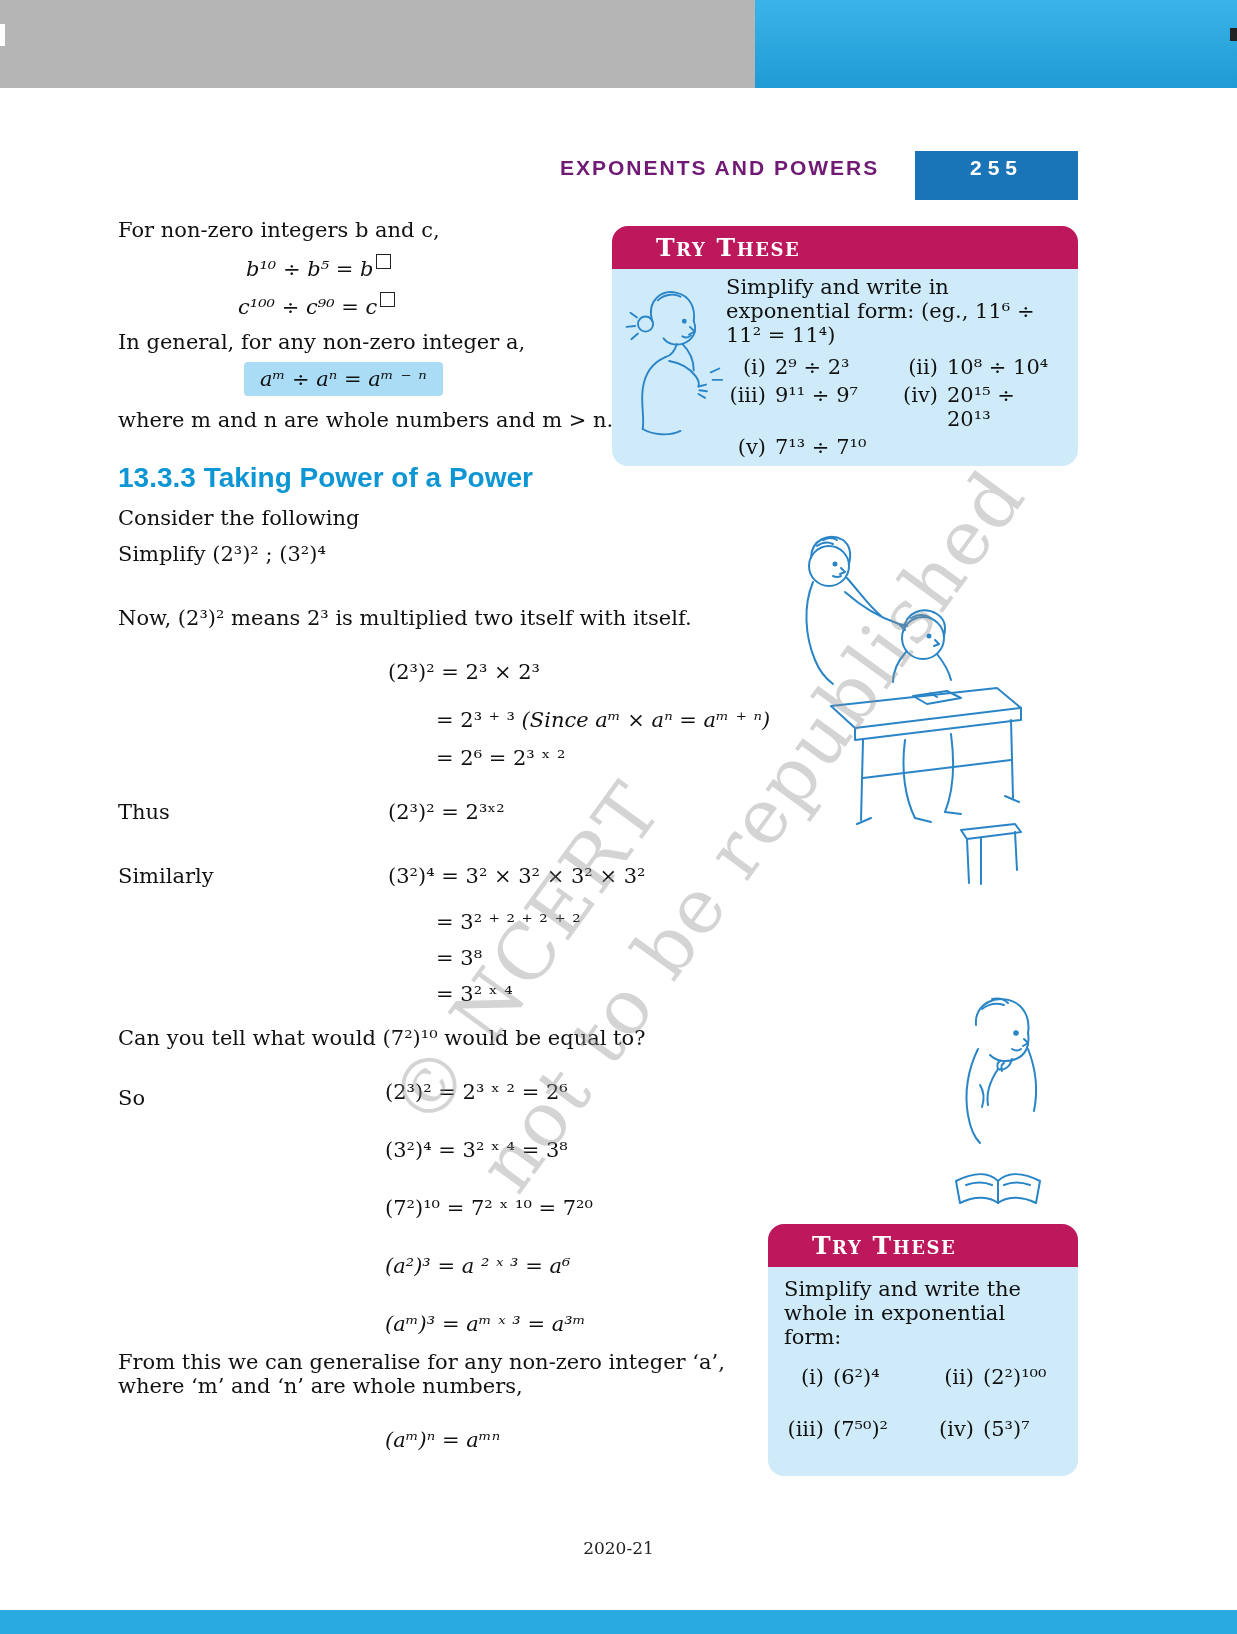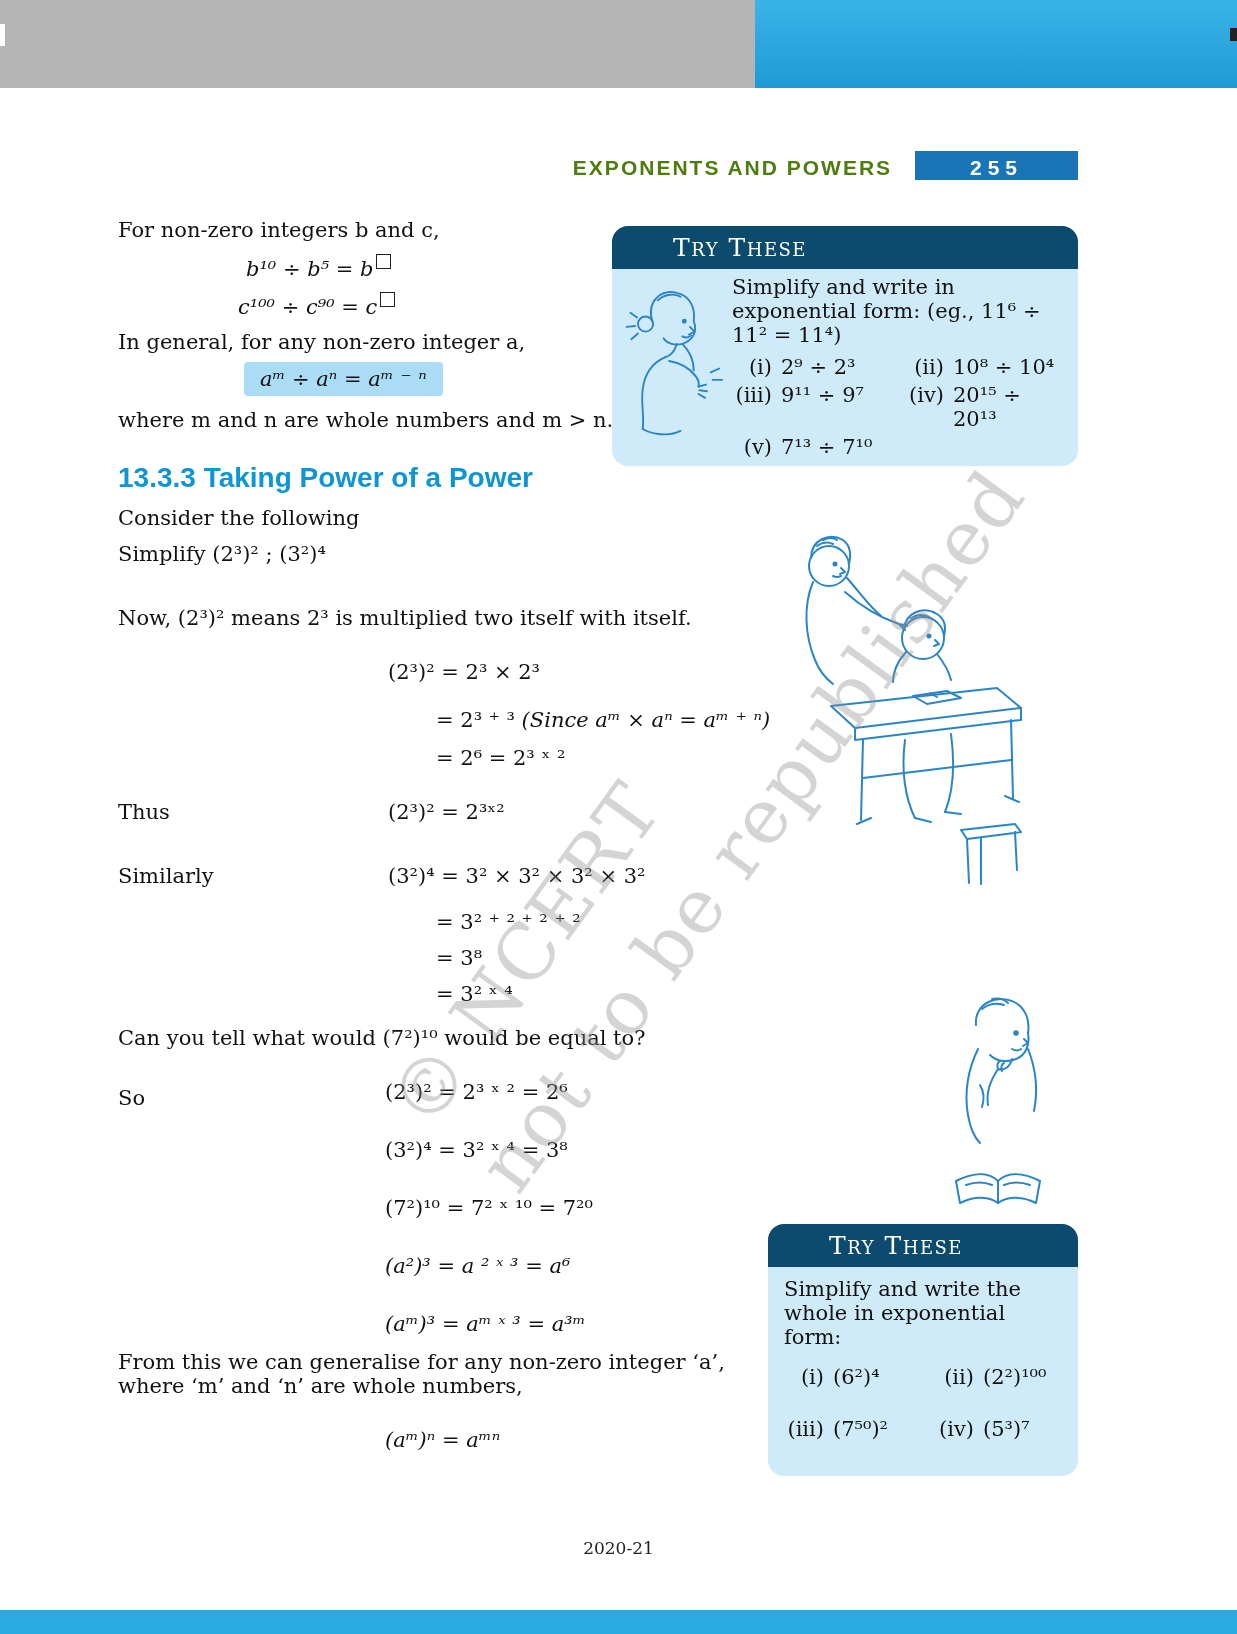--- a/index.html
+++ b/index.html
@@ -8,24 +8,24 @@
 
   
   .topbar-gray { position:absolute; left:0; top:0; width:755px; height:88px; background:#b5b5b5; }
   .topbar-blue { position:absolute; left:755px; top:0; width:482px; height:88px;
                  background:linear-gradient(180deg,#3ab4e8,#1f9ad4); }
   .mark-left  { position:absolute; left:0; top:24px; width:5px; height:22px; background:#fff; }
   .mark-right { position:absolute; right:0; top:28px; width:7px; height:13px; background:#222; }
   .bottombar  { position:absolute; left:0; bottom:0; width:100%; height:24px; background:#29abe2; }
 
   
-  .chap-title { position:absolute; left:560px; top:156px; width:345px; text-align:center;
+  .chap-title { position:absolute; left:560px; top:156px; width:345px; text-align:left;
                 font-family:"Liberation Sans","DejaVu Sans",sans-serif; font-weight:bold;
-                font-size:21px; letter-spacing:2px; color:#4d7c0f; white-space:nowrap; }
-  .pagenum-box { position:absolute; left:915px; top:151px; width:163px; height:29px;
+                font-size:21px; letter-spacing:2px; color:#701a75; white-space:nowrap; }
+  .pagenum-box { position:absolute; left:915px; top:151px; width:163px; height:49px;
                  background:#1a74b8; color:#fff; text-align:center; line-height:34px;
                  font-family:"Liberation Sans","DejaVu Sans",sans-serif; font-weight:bold;
                  font-size:21px; letter-spacing:6px; }
 
   
   .txt { position:absolute; font-size:21px; color:#111; white-space:nowrap; }
   .wrap { white-space:normal; }
   .it  { font-style:italic; }
 
   .rulebox { position:absolute; left:244px; top:362px; background:#aadcf5; border-radius:4px;
@@ -33,25 +33,25 @@
 
   .h333 { position:absolute; left:118px; top:462px;
           font-family:"Liberation Sans","DejaVu Sans",sans-serif; font-weight:bold;
           font-size:28px; color:#0d96d3; white-space:nowrap; }
 
   .ansbox { display:inline-block; width:13px; height:13px; border:1.7px solid #222;
             margin-left:3px; vertical-align:7px; }
 
   
   .ttbox { position:absolute; background:#cfeaf8; border-radius:16px; }
-  .tthead { background:#0c4a6e; border-radius:16px 16px 0 0; color:#fff;
-            font-variant:small-caps; font-weight:normal; font-size:25px;
-            padding:7px 0 7px 61px; letter-spacing:1.5px;
+  .tthead { background:#be185d; border-radius:16px 16px 0 0; color:#fff;
+            font-variant:small-caps; font-weight:bold; font-size:25px;
+            padding:7px 0 7px 44px; letter-spacing:1.5px;
             font-family:"DejaVu Serif",serif; }
-  .tt1-body { display:flex; padding:6px 14px 10px 8px; gap:8px; }
+  .tt1-body { display:flex; padding:6px 14px 10px 8px; gap:2px; }
   .tt1-text { width:330px; font-size:21px; }
   .tt1-items { display:grid; grid-template-columns:172px auto; row-gap:4px; margin-top:8px; }
   .tt-item { display:flex; font-size:21px; }
   .tt-label { min-width:40px; text-align:right; margin-right:9px; }
 
   .tt2-body { padding:10px 16px; font-size:21px; }
   .tt2-items { display:grid; grid-template-columns:150px auto; row-gap:28px; margin-top:16px; }
 
   
   .illus { position:absolute; }

